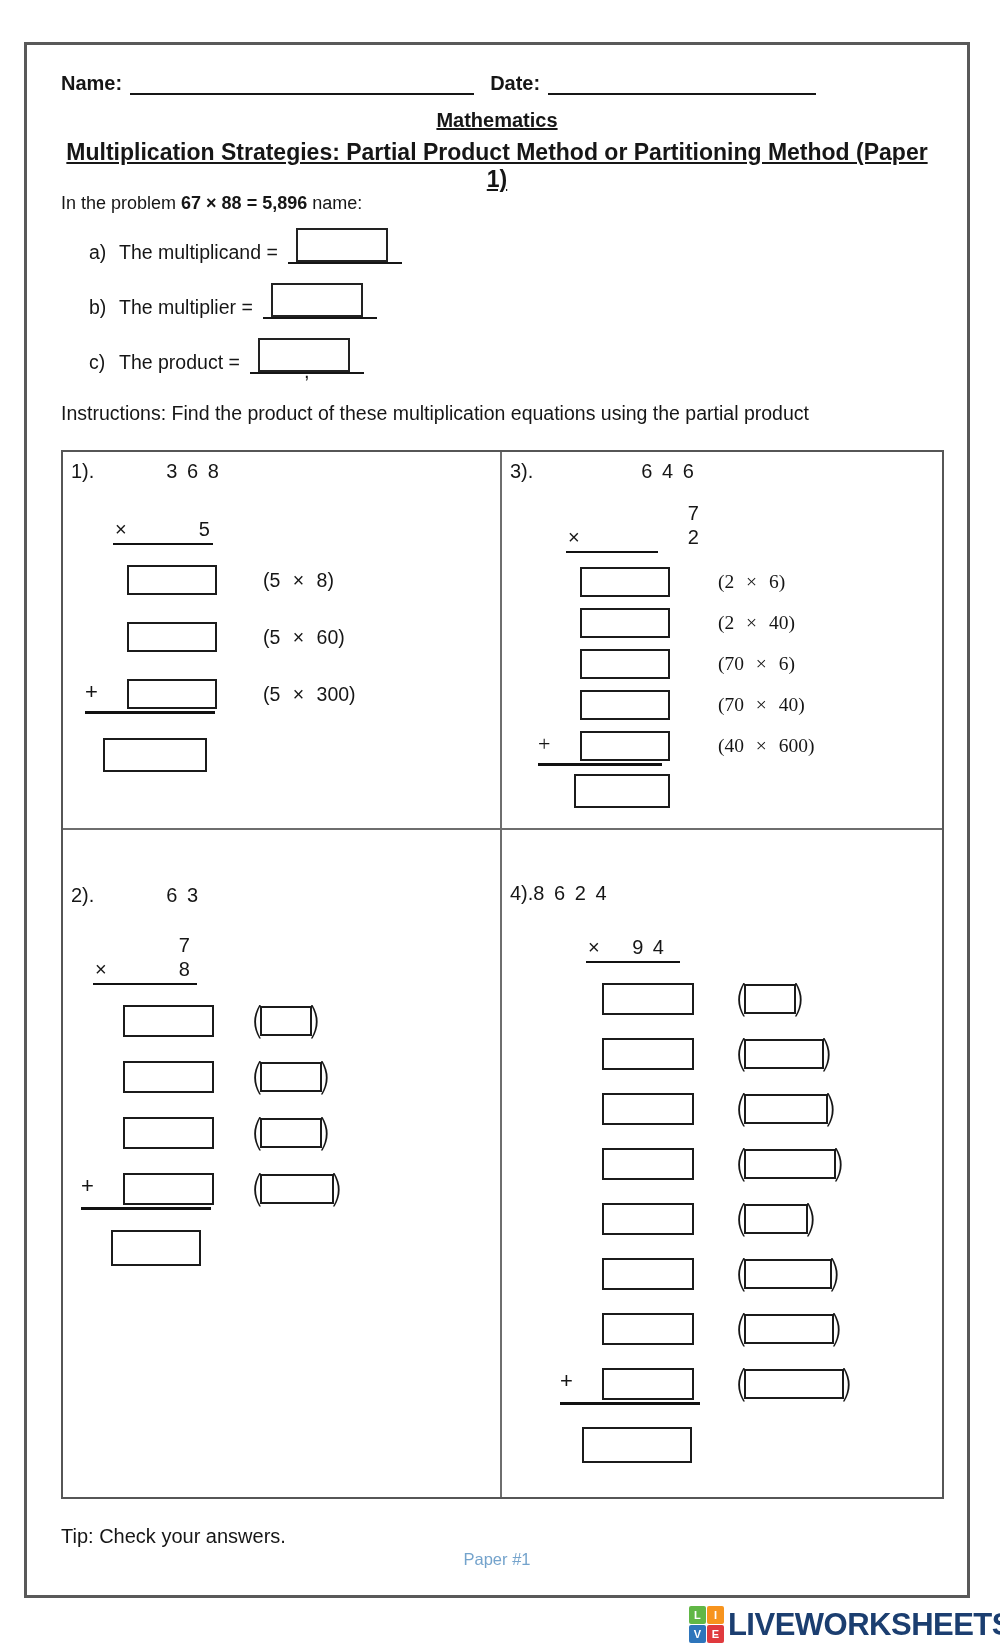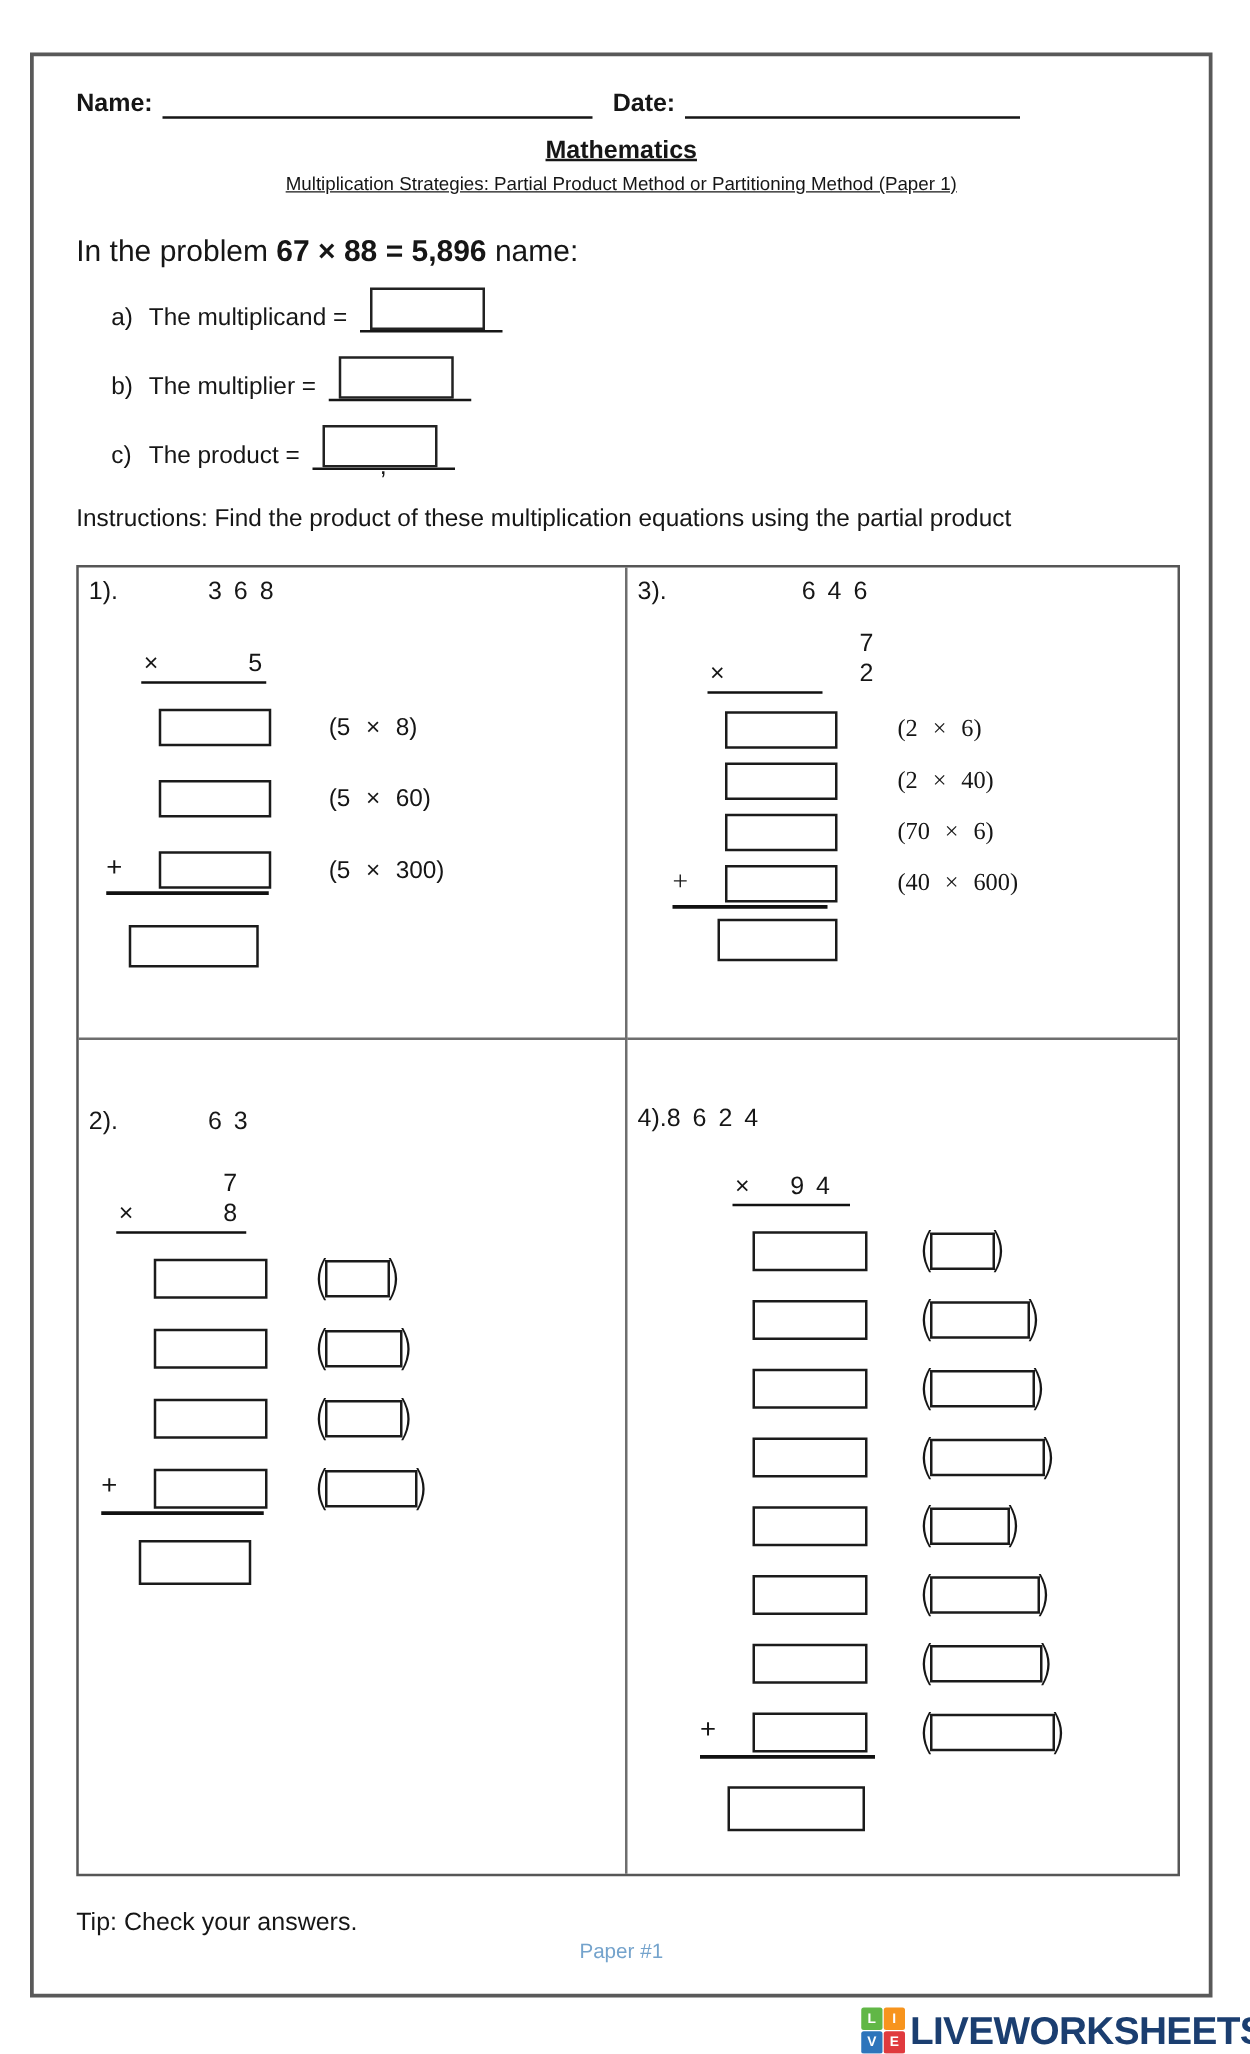--- a/index.html
+++ b/index.html
@@ -8,23 +8,23 @@
   .sheet{position:absolute;left:24px;top:42px;width:946px;height:1556px;background:#fff;
          border:3px solid #595959;box-sizing:border-box;padding:24px 34px 0 34px;}
   
   .name-row{display:flex;align-items:flex-end;font-size:20px;font-weight:bold;height:26px;}
   .blank-line{border-bottom:2px solid #161616;height:22px;}
   .nline{width:344px;margin-left:8px;}
   .dlabel{margin-left:16px;}
   .dline{width:268px;margin-left:8px;}
   .title-wrap{text-align:center;margin-top:14px;}
   .subject{font-size:20px;font-weight:bold;text-decoration:underline;}
-  .wtitle{font-size:15px;font-weight:normal;text-decoration:underline;margin-top:7px;}
-  
-  .intro{font-size:24px;margin-top:32px;}
+  .wtitle{font-size:23px;font-weight:bold;text-decoration:underline;margin-top:7px;}
+  
+  .intro{font-size:18px;}
   .intro b{font-weight:bold;}
   .abc{margin-top:14px;margin-left:28px;}
   .abc-row{display:flex;align-items:flex-end;height:36px;margin-bottom:19px;font-size:19.5px;}
   .abc-letter{width:30px;}
   .abc-blank{position:relative;width:114px;border-bottom:2px solid #161616;height:36px;margin-left:10px;}
   .abc-box{position:absolute;bottom:0;left:8px;width:92px;height:34px;border:2px solid #222;
            background:#fff;box-sizing:border-box;}
   .abc-comma{position:absolute;bottom:-11px;left:54px;font-size:20px;}
   .instructions{font-size:19.5px;margin-top:28px;}
   
@@ -185,20 +185,24 @@
             </div>
             <div class="prow">
               <div class="pbox-main"></div>
               <span class="rlabel">(2 × 40)</span>
             </div>
             <div class="prow">
               <div class="pbox-main"></div>
               <span class="rlabel">(70 × 6)</span>
             </div>
             <div class="prow">
+              <div class="pbox-main"></div>
+              <span class="rlabel">(70 × 40)</span>
+            </div>
+            <div class="prow">
               <span class="plus">+</span>
               <div class="pbox-main"></div>
               <span class="rlabel">(40 × 600)</span>
             </div>
             <div class="sum-rule"></div>
           </div>
         <div class="ans-box"></div>
       </div>
 
       <div class="pcell c2 b-r">

